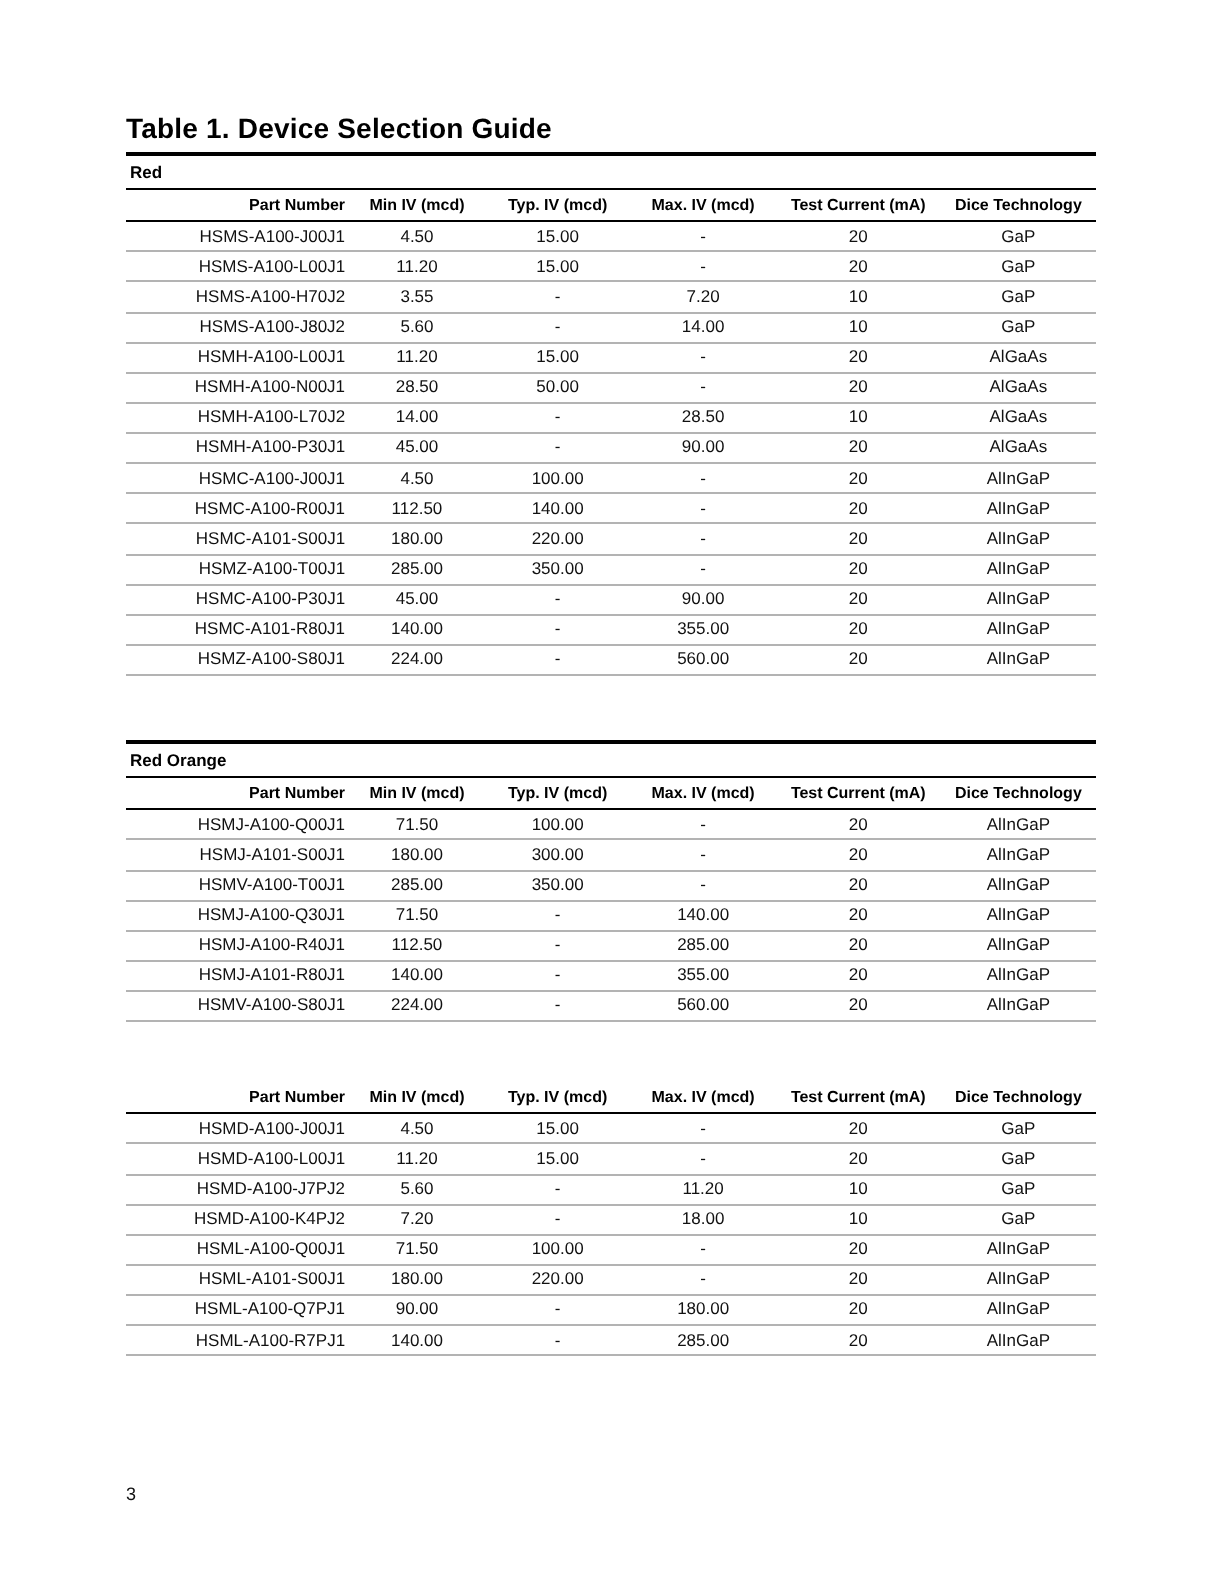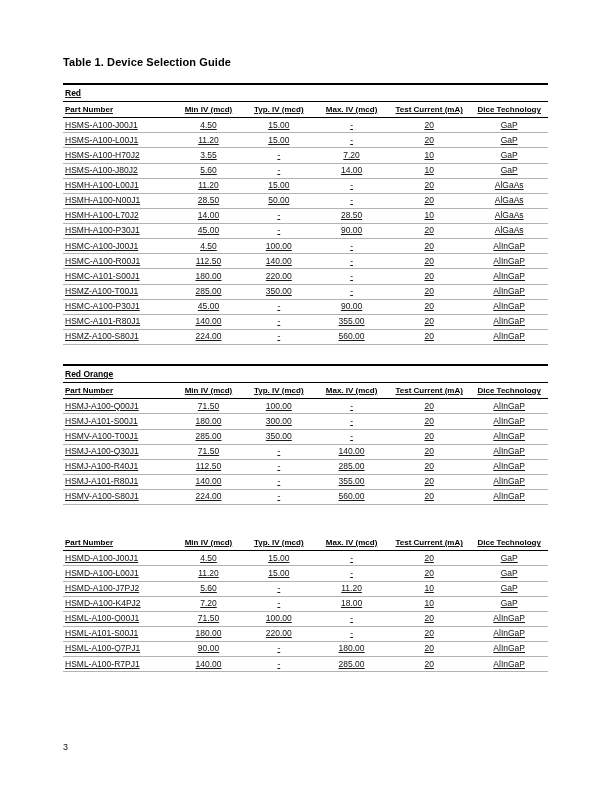--- a/index.html
+++ b/index.html
@@ -9,33 +9,32 @@
     position: relative;
     width: 612px;
     height: 792px;
     margin: 0 auto;
     background: #ffffff;
     padding: 56px 64px 0 63px;
     color: #1a1a1a;
     overflow: hidden;
   }
   .doc-title {
-    font-size: 11px;
+    font-size: 14px;
     font-weight: bold;
     color: #000;
-    margin-bottom: 15px;
+    margin-bottom: 4px;
     letter-spacing: 0.1px;
   }
   table.device-table {
     width: 100%;
     border-collapse: collapse;
     table-layout: fixed;
-    text-decoration: underline;
-  }
-  table.device-table:nth-of-type(2) { margin-top: 19px; }
+  }
+  table.device-table:nth-of-type(2) { margin-top: 32px; }
   table.device-table:nth-of-type(3) { margin-top: 30px; }
   tr.section-row td {
     border-top: 2px solid #000;
     border-bottom: 1px solid #000;
     font-weight: bold;
     font-size: 8.5px;
     padding: 3px 2px;
     text-align: left;
     color: #000;
   }
@@ -50,21 +49,21 @@
   }
   tr.data-row td {
     border-bottom: 1px solid #b3b3b3;
     font-size: 8.5px;
     line-height: 1.1;
     padding: 2.4px 2px;
     color: #111;
     white-space: nowrap;
     overflow: hidden;
   }
-  .col-part { text-align: left; }
+  .col-part { text-align: right; }
   .col-num  { text-align: center; }
   .page-number {
     position: absolute;
     left: 63px;
     top: 742px;
     font-size: 9px;
     color: #111;
   }
 </style>
 </head>

